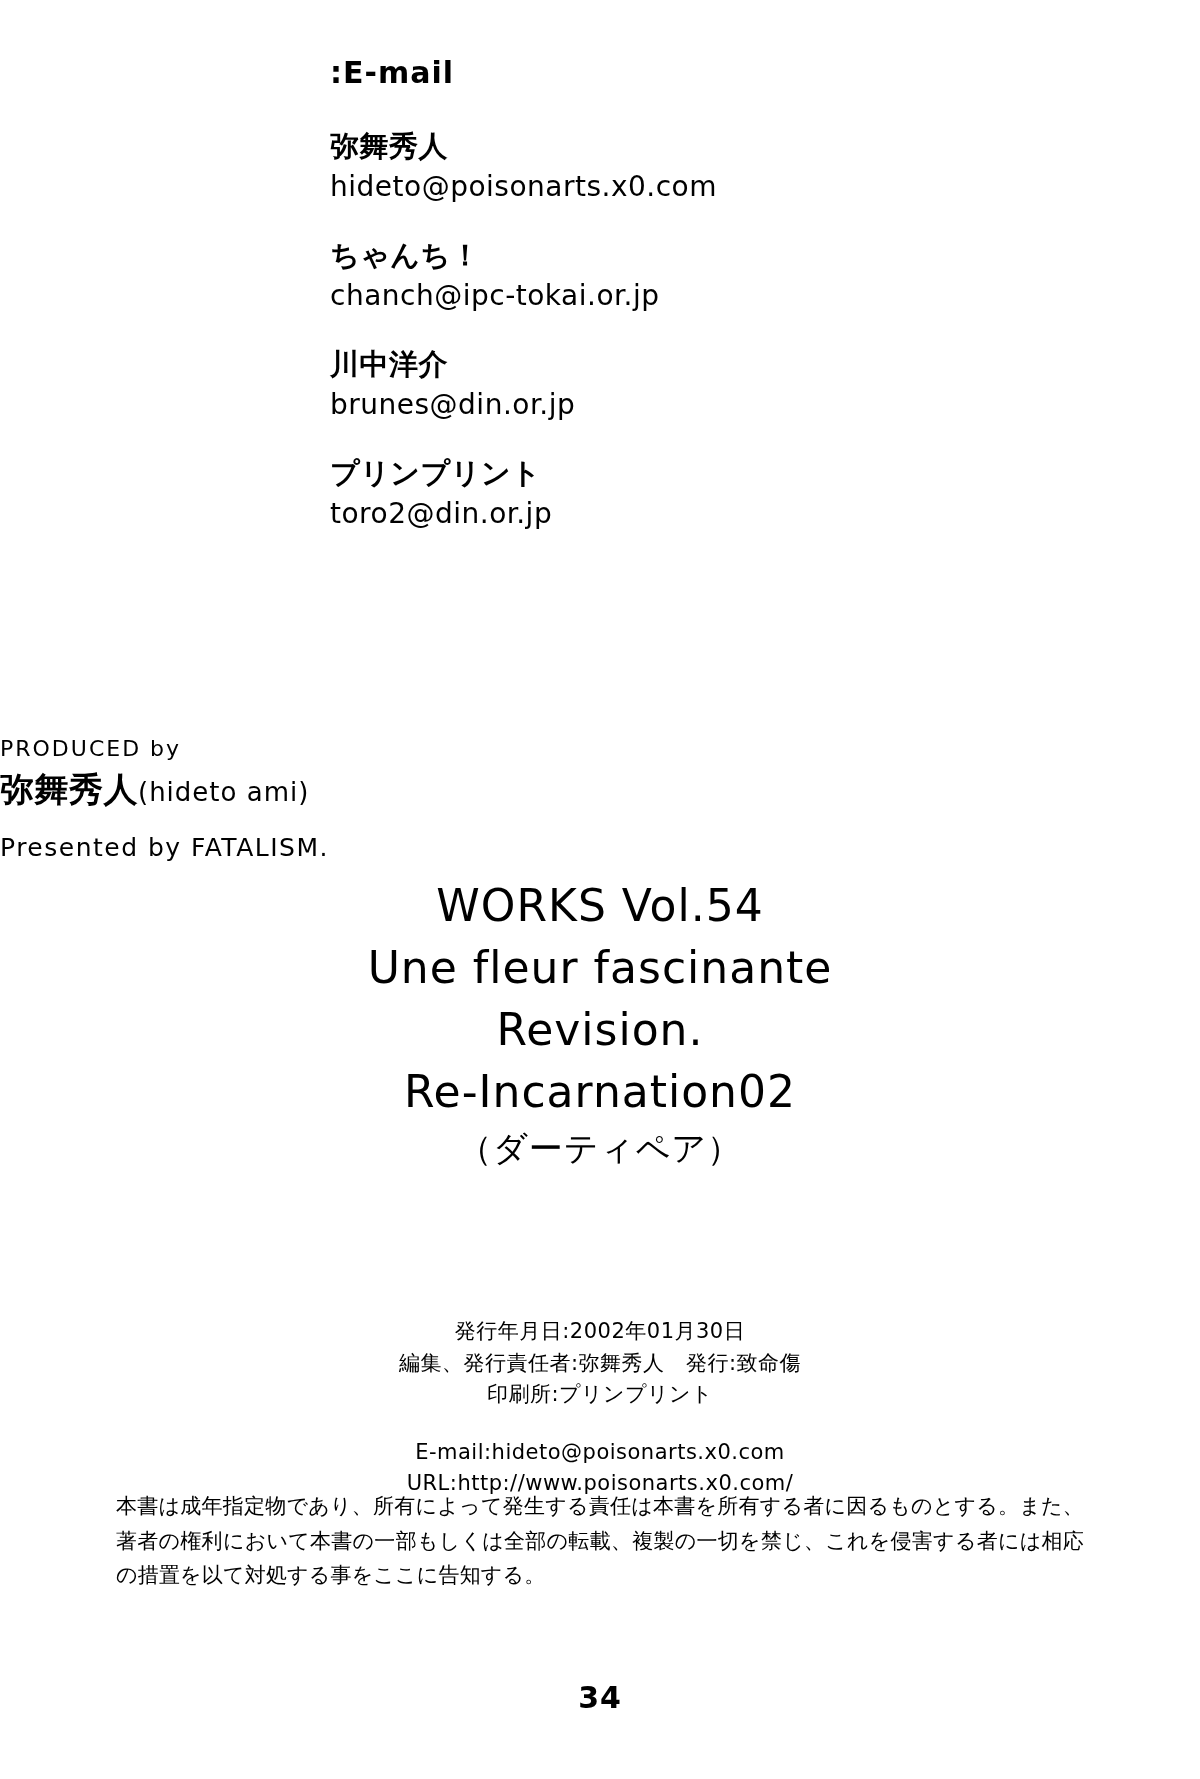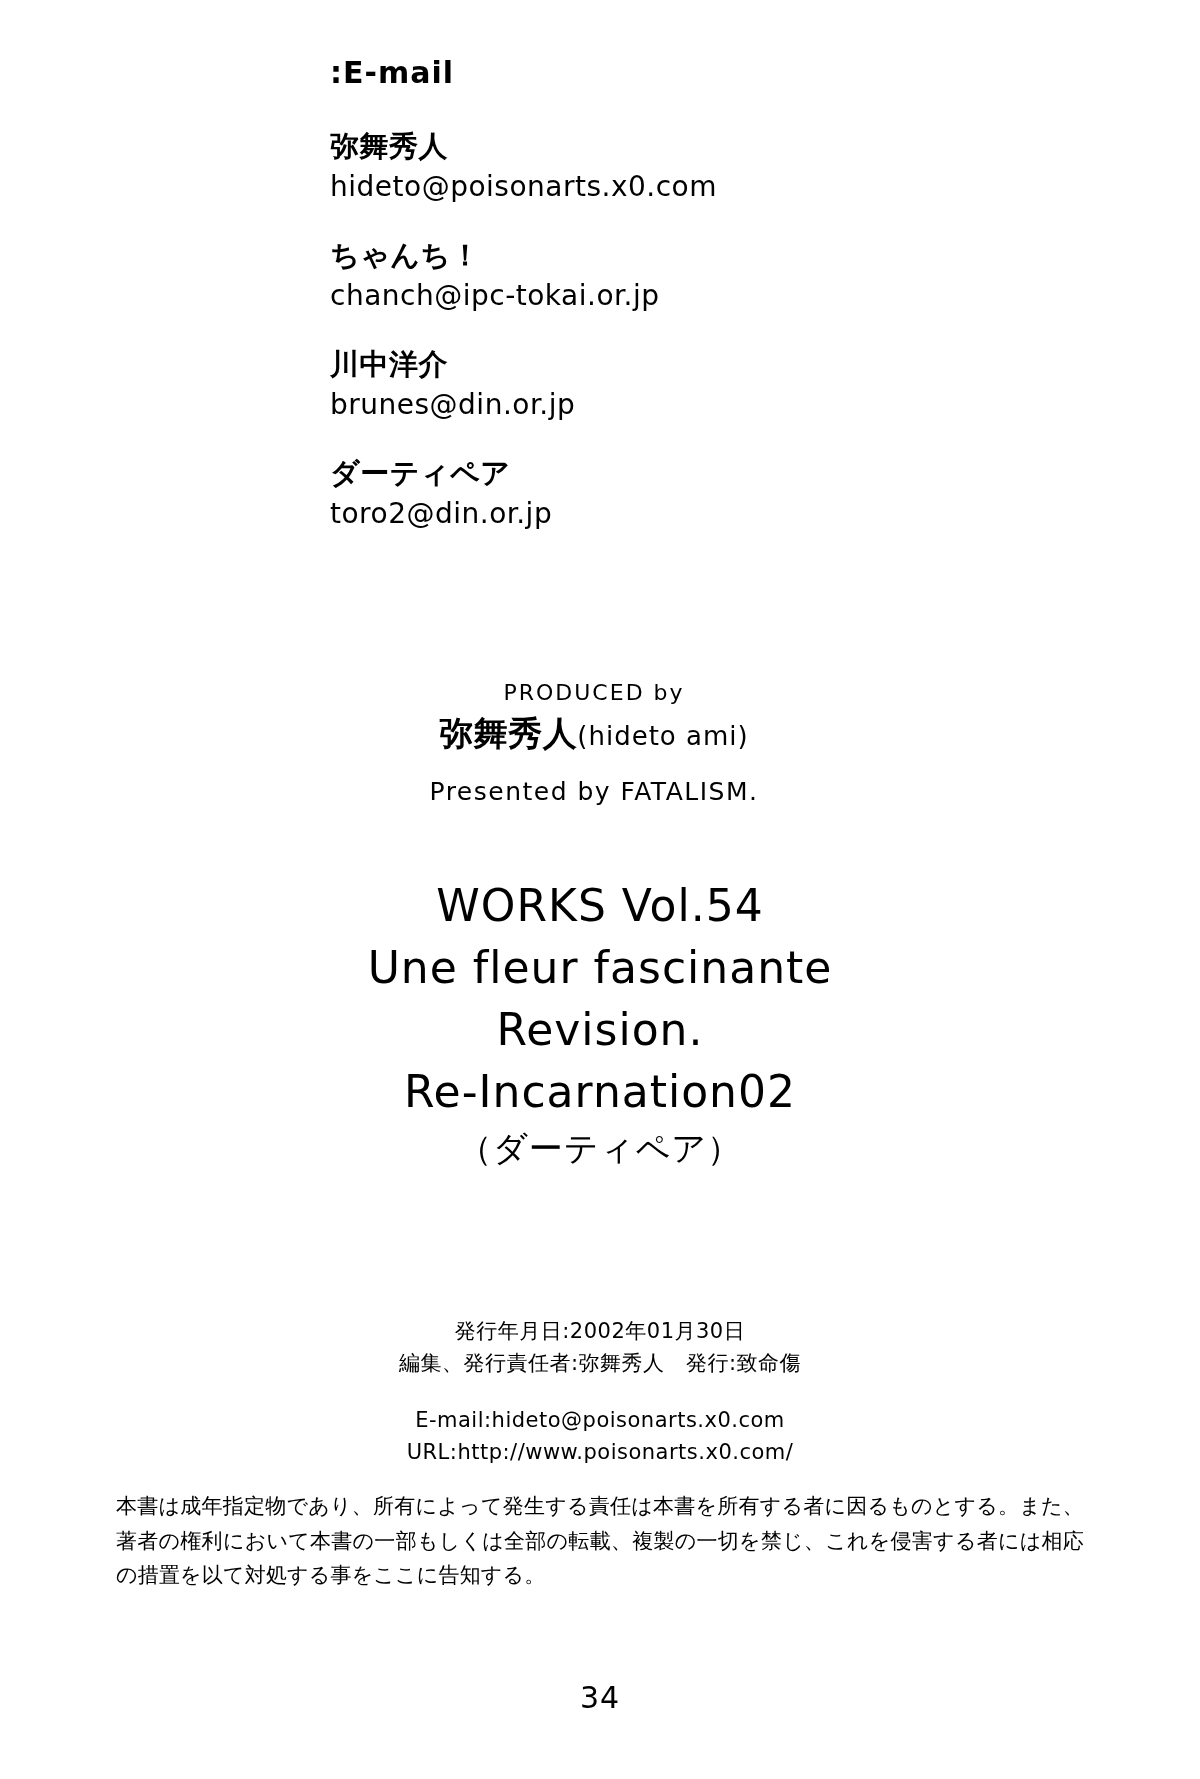--- a/index.html
+++ b/index.html
@@ -51,23 +51,22 @@
     font-size: 28px;
     line-height: 1.35;
     margin: 2px 0 0 0;
     letter-spacing: 0.5px;
   }
 
   
   .produced {
     position: absolute;
     left: 0;
-    top: 680px;
+    top: 736px;
     width: 1188px;
-    text-align: center;
   }
   .produced-label {
     font-size: 22px;
     letter-spacing: 2px;
     margin: 0 0 6px 0;
   }
   .produced-name {
     font-size: 34px;
     font-weight: bold;
     margin: 0 0 4px 0;
@@ -145,21 +144,21 @@
   .notice p { margin: 16px; }
 
   
   .page-number {
     position: absolute;
     left: 0;
     top: 1680px;
     width: 1200px;
     text-align: center;
     font-size: 30px;
-    font-weight: normal;
+    font-weight: bold;
     letter-spacing: 1px;
   }
 </style>
 </head>
 <body>
 
 <div class="page">
 
   <div class="contacts">
     <p class="contacts-heading">:E-mail</p>
@@ -173,21 +172,21 @@
       <p class="contact-name">ちゃんち！</p>
       <p class="contact-mail">chanch@ipc-tokai.or.jp</p>
     </div>
 
     <div class="contact-entry">
       <p class="contact-name">川中洋介</p>
       <p class="contact-mail">brunes@din.or.jp</p>
     </div>
 
     <div class="contact-entry">
-      <p class="contact-name">ダーティペア</p>
+      <p class="contact-name">プリンプリント</p>
       <p class="contact-mail">toro2@din.or.jp</p>
     </div>
   </div>
 
   <div class="produced">
     <p class="produced-label">PRODUCED by</p>
     <p class="produced-name"><span>弥舞秀人</span><span class="romaji">(hideto ami)</span></p>
     <p class="presented">Presented by FATALISM.</p>
   </div>
 
@@ -195,20 +194,21 @@
     <p class="title-line title-vol">WORKS Vol.54</p>
     <p class="title-line title-main">Une fleur fascinante</p>
     <p class="title-line title-rev">Revision.</p>
     <p class="title-line title-sub">Re-Incarnation02</p>
     <p class="title-line title-paren">（ダーティペア）</p>
   </div>
 
   <div class="colophon">
     <p class="colophon-line">発行年月日:2002年01月30日</p>
     <p class="colophon-line">編集、発行責任者:弥舞秀人　発行:致命傷</p>
+    <p class="colophon-line">印刷所:プリンプリント</p>
     <div class="colophon-gap"></div>
     <p class="colophon-url">E-mail:hideto@poisonarts.x0.com</p>
     <p class="colophon-url">URL:http://www.poisonarts.x0.com/</p>
   </div>
 
   <div class="notice">
     <p>本書は成年指定物であり、所有によって発生する責任は本書を所有する者に因るものとする。また、著者の権利において本書の一部もしくは全部の転載、複製の一切を禁じ、これを侵害する者には相応の措置を以て対処する事をここに告知する。</p>
   </div>
 
   <div class="page-number">34</div>

